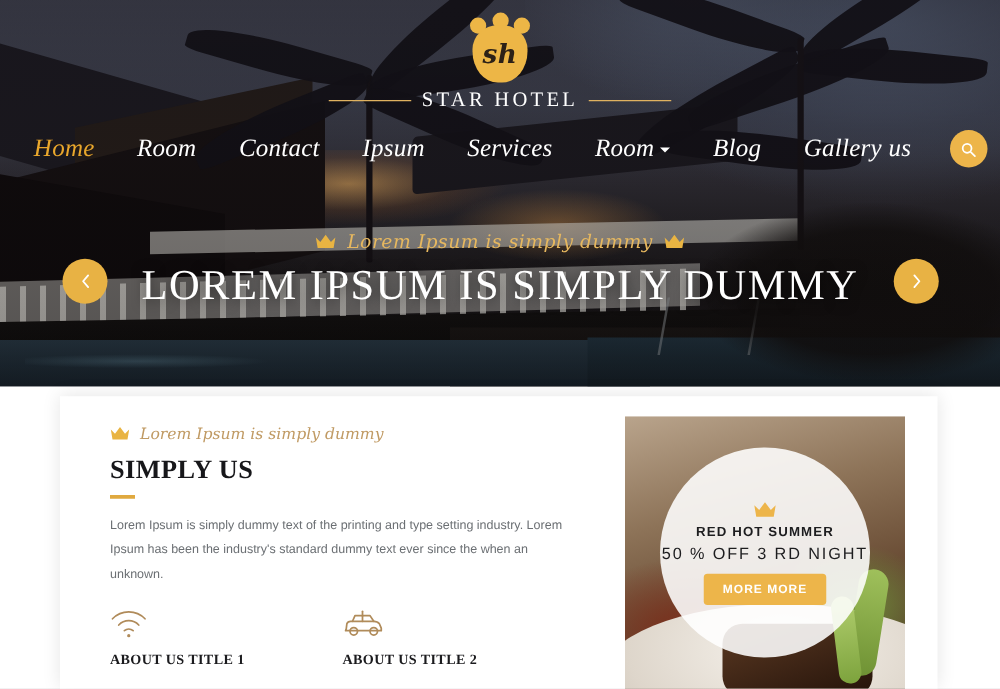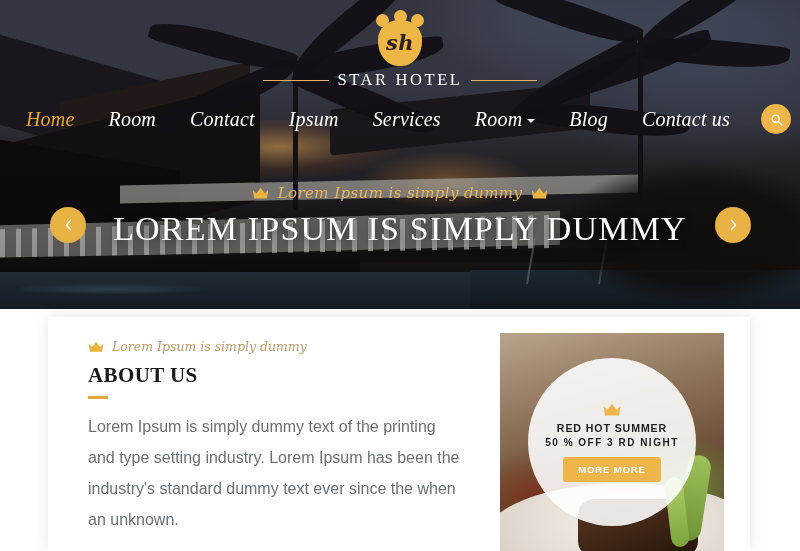--- a/index.html
+++ b/index.html
@@ -109,21 +109,21 @@
 
   
   .card{position:absolute;left:48px;top:317px;width:702px;height:234px;background:#fff;
     box-shadow:0 -1px 14px rgba(0,0,0,.10);z-index:18;display:flex;}
   .card-left{width:452px;padding:22px 0 0 40px;box-sizing:border-box;}
   .eyebrow{display:flex;align-items:center;gap:8px;}
   .eyebrow .script{font-family:"DejaVu Serif", serif;font-style:italic;color:#c09a63;font-size:12.5px;}
   .sect-title{margin:9px 0 0 0;font-family:"Liberation Serif", serif;font-size:21px;
     font-weight:700;color:#17171a;letter-spacing:.4px;}
   .underbar{width:20px;height:2.5px;background:#e0a93f;margin-top:8px;}
-  .about-copy{margin-top:12px;width:378px;font-size:16px;line-height:1.95;color:#6b6f73;}
+  .about-copy{margin-top:12px;width:378px;font-size:10px;line-height:1.95;color:#6b6f73;}
 
   .features{margin-top:13px;display:grid;grid-template-columns:186px 186px;row-gap:8px;}
   .feat{display:flex;flex-direction:column;align-items:flex-start;}
   .feat-ico{height:34px;display:flex;align-items:center;}
   .feat-lbl{margin-top:6px;font-family:"Liberation Serif", serif;font-weight:700;
     font-size:11.3px;color:#1b1b1e;letter-spacing:.3px;}
 
   
   .card-right{flex:1;position:relative;overflow:hidden;margin:16px 26px 0 0;padding-left:22px;}
   .food{position:absolute;inset:0;
@@ -139,21 +139,21 @@
   .bean{position:absolute;right:18px;bottom:10px;width:24px;height:86px;border-radius:12px;
     background:linear-gradient(180deg,#9fc05b 0%,#6f9234 100%);transform:rotate(9deg);}
   .bean2{position:absolute;right:38px;bottom:4px;width:18px;height:70px;border-radius:10px;
     background:linear-gradient(180deg,#b2cf6f 0%,#7da33d 100%);transform:rotate(-7deg);}
   .promo-circle{position:absolute;left:50%;top:50%;transform:translate(-50%,-50%);
     width:168px;height:168px;border-radius:50%;background:rgba(255,255,255,.88);
     display:flex;flex-direction:column;align-items:center;justify-content:center;}
   .promo-kicker{font-size:10.6px;font-weight:700;letter-spacing:.9px;color:#1d1d1f;margin-top:5px;}
   .promo-script{font-family:"DejaVu Serif", serif;font-style:italic;color:#a98c58;
     font-size:27px;line-height:1.05;margin-top:1px;}
-  .promo-off{font-size:10px;font-weight:700;letter-spacing:1.5px;color:#1d1d1f;margin-top:3px;}
+  .promo-off{font-size:13px;font-weight:400;letter-spacing:1.5px;color:#1d1d1f;margin-top:3px;}
   .promo-btn{margin-top:9px;background:#edb54a;border:none;color:#fff;font-size:9.6px;
     font-weight:700;letter-spacing:.8px;padding:7px 15px;border-radius:3px;cursor:pointer;}
 </style>
 </head>
 <body>
 
 <div class="page">
 
   <div class="hero">
     <div class="hero-sky"></div>
@@ -216,21 +216,21 @@
     </div>
 
     <nav class="nav">
       <a href="#" class="active">Home</a>
       <a href="#">Room</a>
       <a href="#">Contact</a>
       <a href="#">Ipsum</a>
       <a href="#">Services</a>
       <a href="#"><span>Room</span><i class="caret"></i></a>
       <a href="#">Blog</a>
-      <a href="#">Contact us</a>
+      <a href="#">Gallery us</a>
       <button class="searchbtn">
         <svg width="13" height="13" viewBox="0 0 24 24" fill="none" stroke="#fff" stroke-width="2.6">
           <circle cx="10.5" cy="10.5" r="6.5"></circle>
             <line x1="16" y1="16" x2="22" y2="22" stroke-linecap="round"></line>
         </svg>
       </button>
     </nav>
   </div>
 
   <div class="caption">
@@ -260,27 +260,51 @@
   <div class="card">
 
     <div class="card-left">
       <div class="eyebrow">
         <svg width="16" height="12" viewBox="0 0 24 18">
           <path d="M1 4 L6 9 L12 1 L18 9 L23 4 L21 16 L3 16 Z" fill="#e9b442"></path>
         </svg>
         <span class="script">Lorem Ipsum is simply dummy</span>
       </div>
 
-      <h2 class="sect-title">ABOUT US</h2>
+      <h2 class="sect-title">SIMPLY US</h2>
       <div class="underbar"></div>
       <p class="about-copy">Lorem Ipsum is simply dummy text of the printing and type setting industry. Lorem Ipsum has been the industry's standard dummy text ever since the when an unknown.</p>
 
       <div class="features">
 
-
+        <div class="feat">
+          <div class="feat-ico">
+            <svg width="30" height="24" viewBox="0 0 30 24" fill="none" stroke="#b08b5a" stroke-width="1.4" stroke-linecap="round">
+              <path d="M2 8 A18 18 0 0 1 28 8"></path>
+              <path d="M7 13 A11 11 0 0 1 23 13"></path>
+              <path d="M11.5 17.5 A5.5 5.5 0 0 1 18.5 17.5"></path>
+              <circle cx="15" cy="21.5" r="1.3" fill="#b08b5a" stroke="none"></circle>
+            </svg>
+          </div>
+          <div class="feat-lbl">ABOUT US TITLE 1</div>
+        </div>
+
+        <div class="feat">
+          <div class="feat-ico">
+            <svg width="34" height="24" viewBox="0 0 34 24" fill="none" stroke="#b08b5a" stroke-width="1.4" stroke-linecap="round" stroke-linejoin="round">
+              <path d="M3 16 L3.5 12 C4 10.5 5 10 6.5 10 L25 10 C27 10 28.5 10.6 29.5 12 L31 15.5 L31 17.5 L2.5 17.5 Z"></path>
+              <path d="M8 10 L10 5.5 L22 5.5 L25 10"></path>
+              <line x1="16" y1="5.5" x2="16" y2="10"></line>
+              <line x1="16" y1="2" x2="16" y2="5.5"></line>
+              <circle cx="9" cy="18" r="3"></circle>
+              <circle cx="25" cy="18" r="3"></circle>
+            </svg>
+          </div>
+          <div class="feat-lbl">ABOUT US TITLE 2</div>
+        </div>
 
         <div class="feat">
           <div class="feat-ico">
             
           </div>
 
         </div>
 
         <div class="feat">
           <div class="feat-ico">

